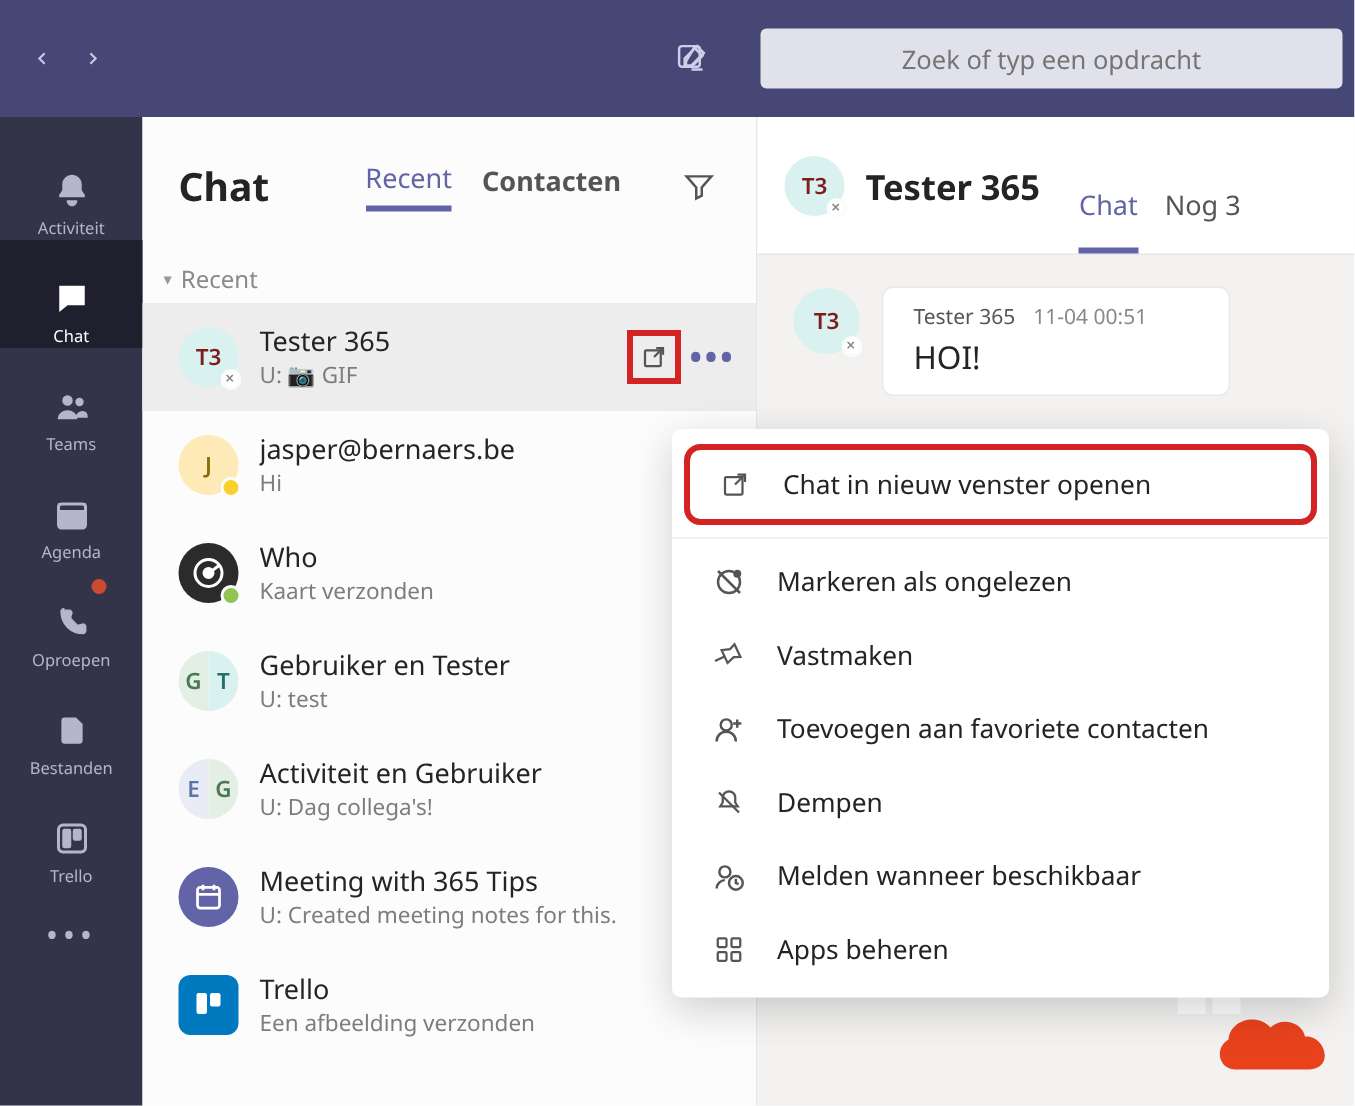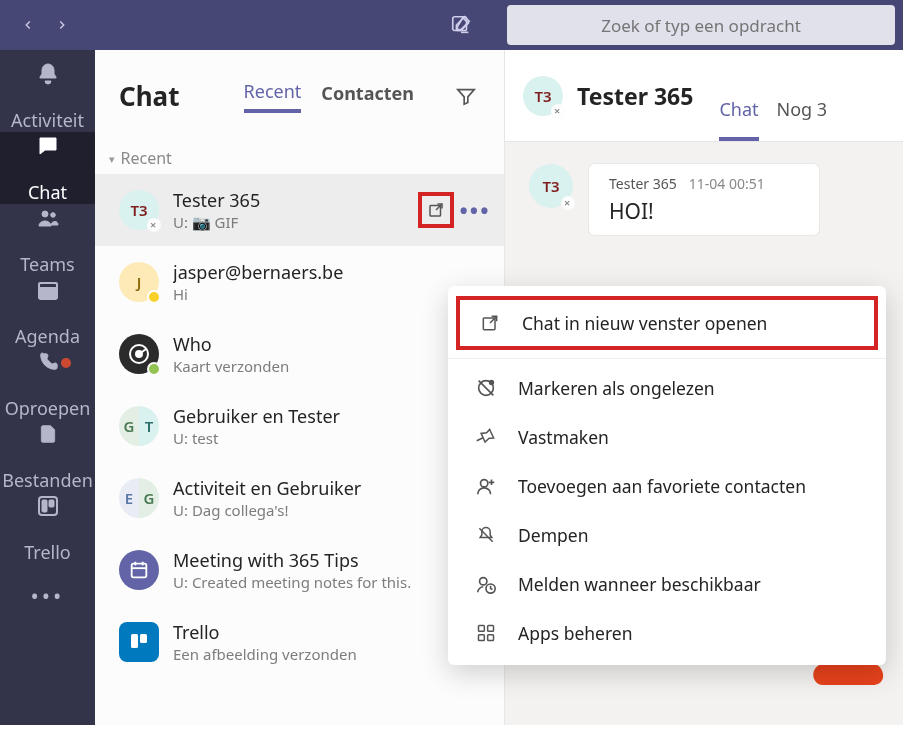--- a/index.html
+++ b/index.html
@@ -1,20 +1,20 @@
 <!DOCTYPE html>
 <html><head>
   <meta charset="utf-8">
   <style>
     * { box-sizing: border-box; margin: 0; padding: 0; font-family: "Segoe UI", system-ui, -apple-system, sans-serif; }
     html, body { width: 903px; height: 737px; overflow: hidden; background: #fff; }
 
     
     .top-bar {
-      height: 50px;
+      height: 78px;
       background: #464775;
       display: flex; align-items: center;
       padding: 0 8px;
     }
     .top-bar .nav-arrows { display: flex; gap: 2px; margin-left: 4px; }
     .top-bar .nav-arrows button {
       width: 32px; height: 32px;
       background: none; border: none;
       color: #c7c8e3; font-size: 18px; line-height: 32px;
       display: flex; align-items: center; justify-content: center;
@@ -47,24 +47,24 @@
     
     .body-row { display: flex; height: calc(737px - 62px); }
     .app-rail {
       width: 95px;
       background: #33344a;
       display: flex; flex-direction: column; align-items: center;
       padding-top: 10px;
     }
     .app-rail .rail-item {
       width: 95px; height: 72px;
-      display: flex; flex-direction: column; align-items: center; justify-content: space-between;
+      display: flex; flex-direction: column; align-items: center; justify-content: flex-end;
       gap: 4px;
       color: #b5b6c9;
-      font-size: 18px;
+      font-size: 11px;
       cursor: pointer;
       position: relative;
     }
     .app-rail .rail-item.active { background: #1f1f2e; color: #fff; }
     .app-rail .rail-icon { width: 28px; height: 28px; display: flex; align-items: center; justify-content: center; }
     .app-rail .rail-icon svg { stroke: currentColor; fill: currentColor; }
     .rail-badge {
       position: absolute; top: 10px; right: 24px;
       width: 10px; height: 10px; border-radius: 50%;
       background: #cc4a31;
@@ -214,20 +214,21 @@
       box-shadow: 0 8px 28px rgba(0,0,0,0.18);
       padding: 8px 0;
       z-index: 50;
     }
     .cm-item {
       height: 49px;
       display: flex; align-items: center; gap: 20px;
       padding: 0 26px;
       font-size: 17.5px; color: #242424;
       cursor: pointer;
+      border-radius: 11px;
     }
     .cm-item.highlight {
       border: 4px solid #d32323;
       height: 54px;
       margin: 2px 8px 8px 8px;
       padding: 0 18px;
     }
     .cm-icon { width: 24px; height: 24px; display: flex; align-items: center; justify-content: center; color: #555; }
     .cm-sep { height: 1px; background: #eee; margin: 4px 0; }
 

